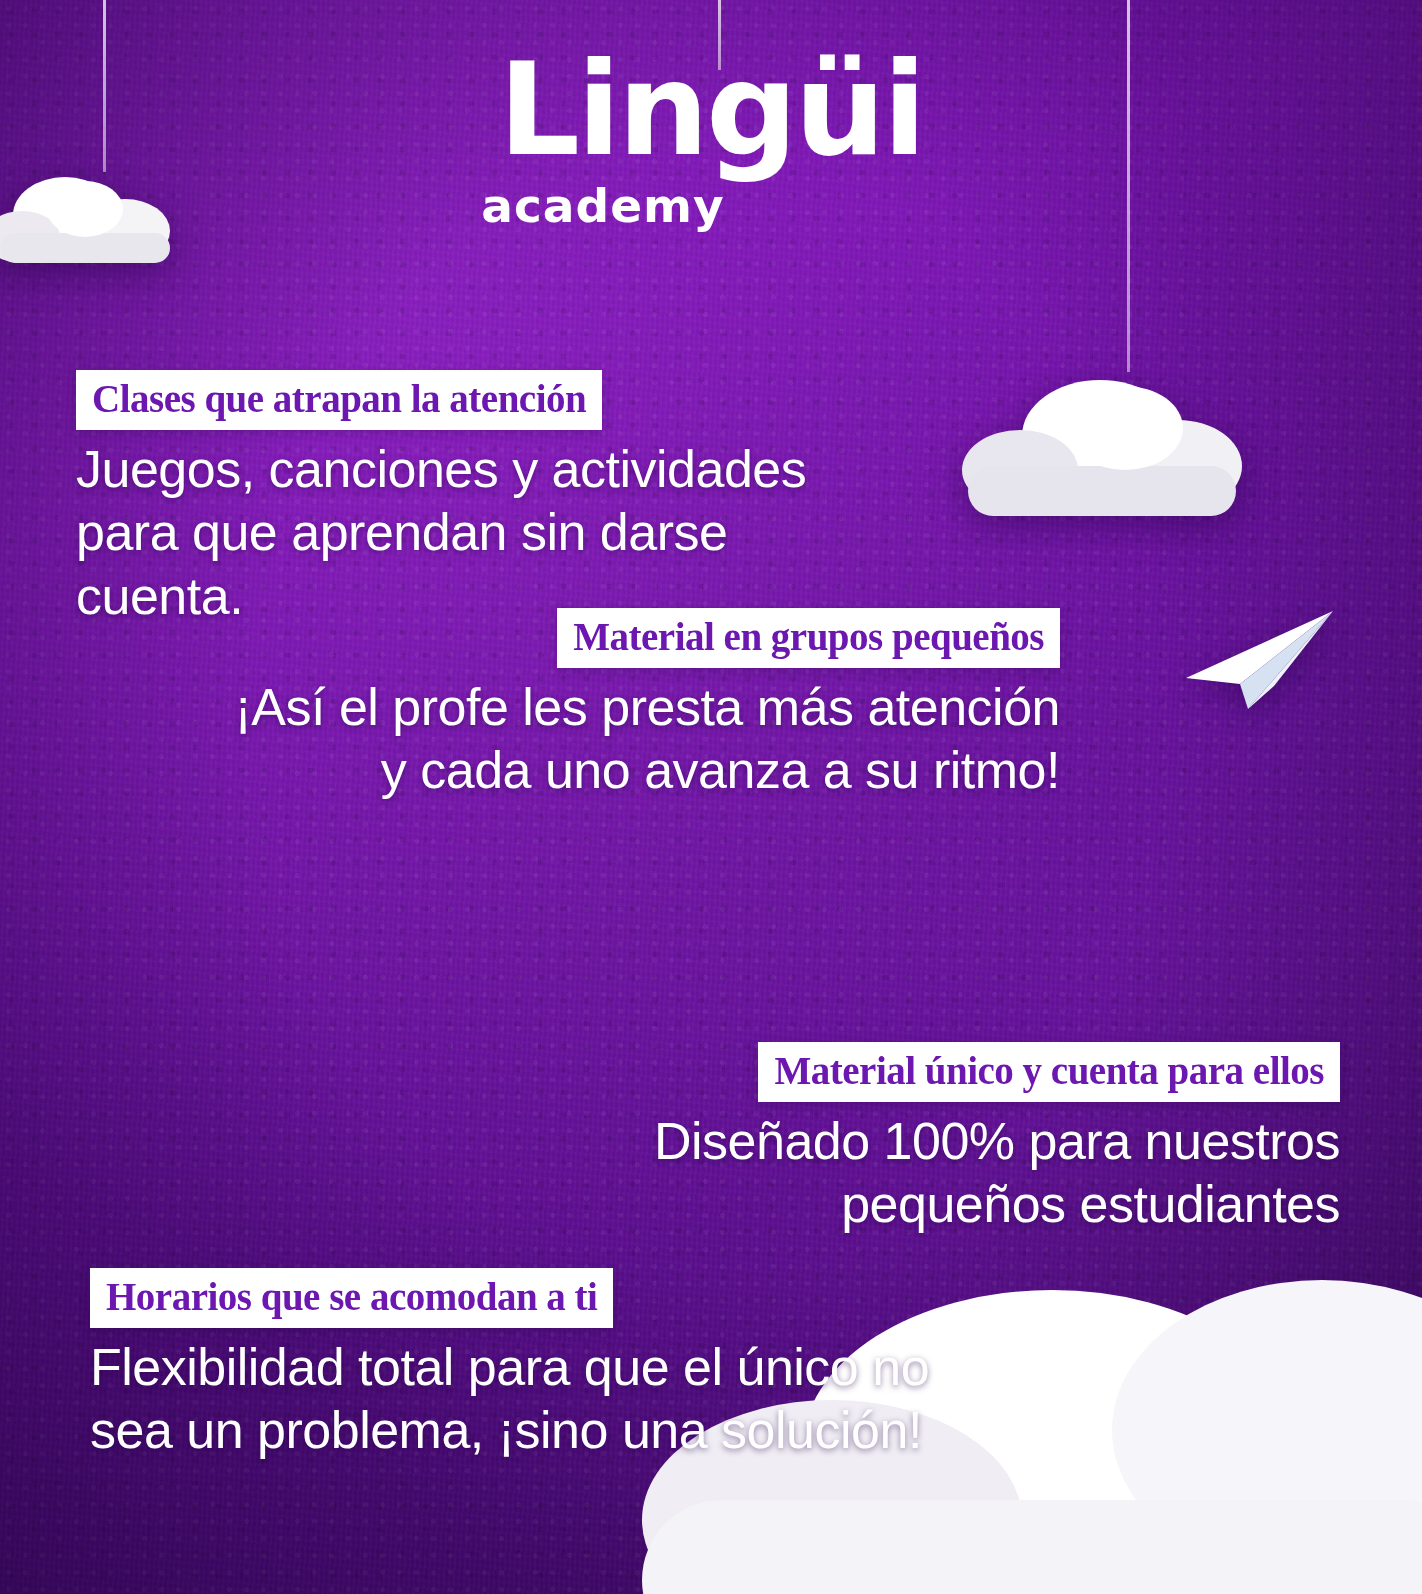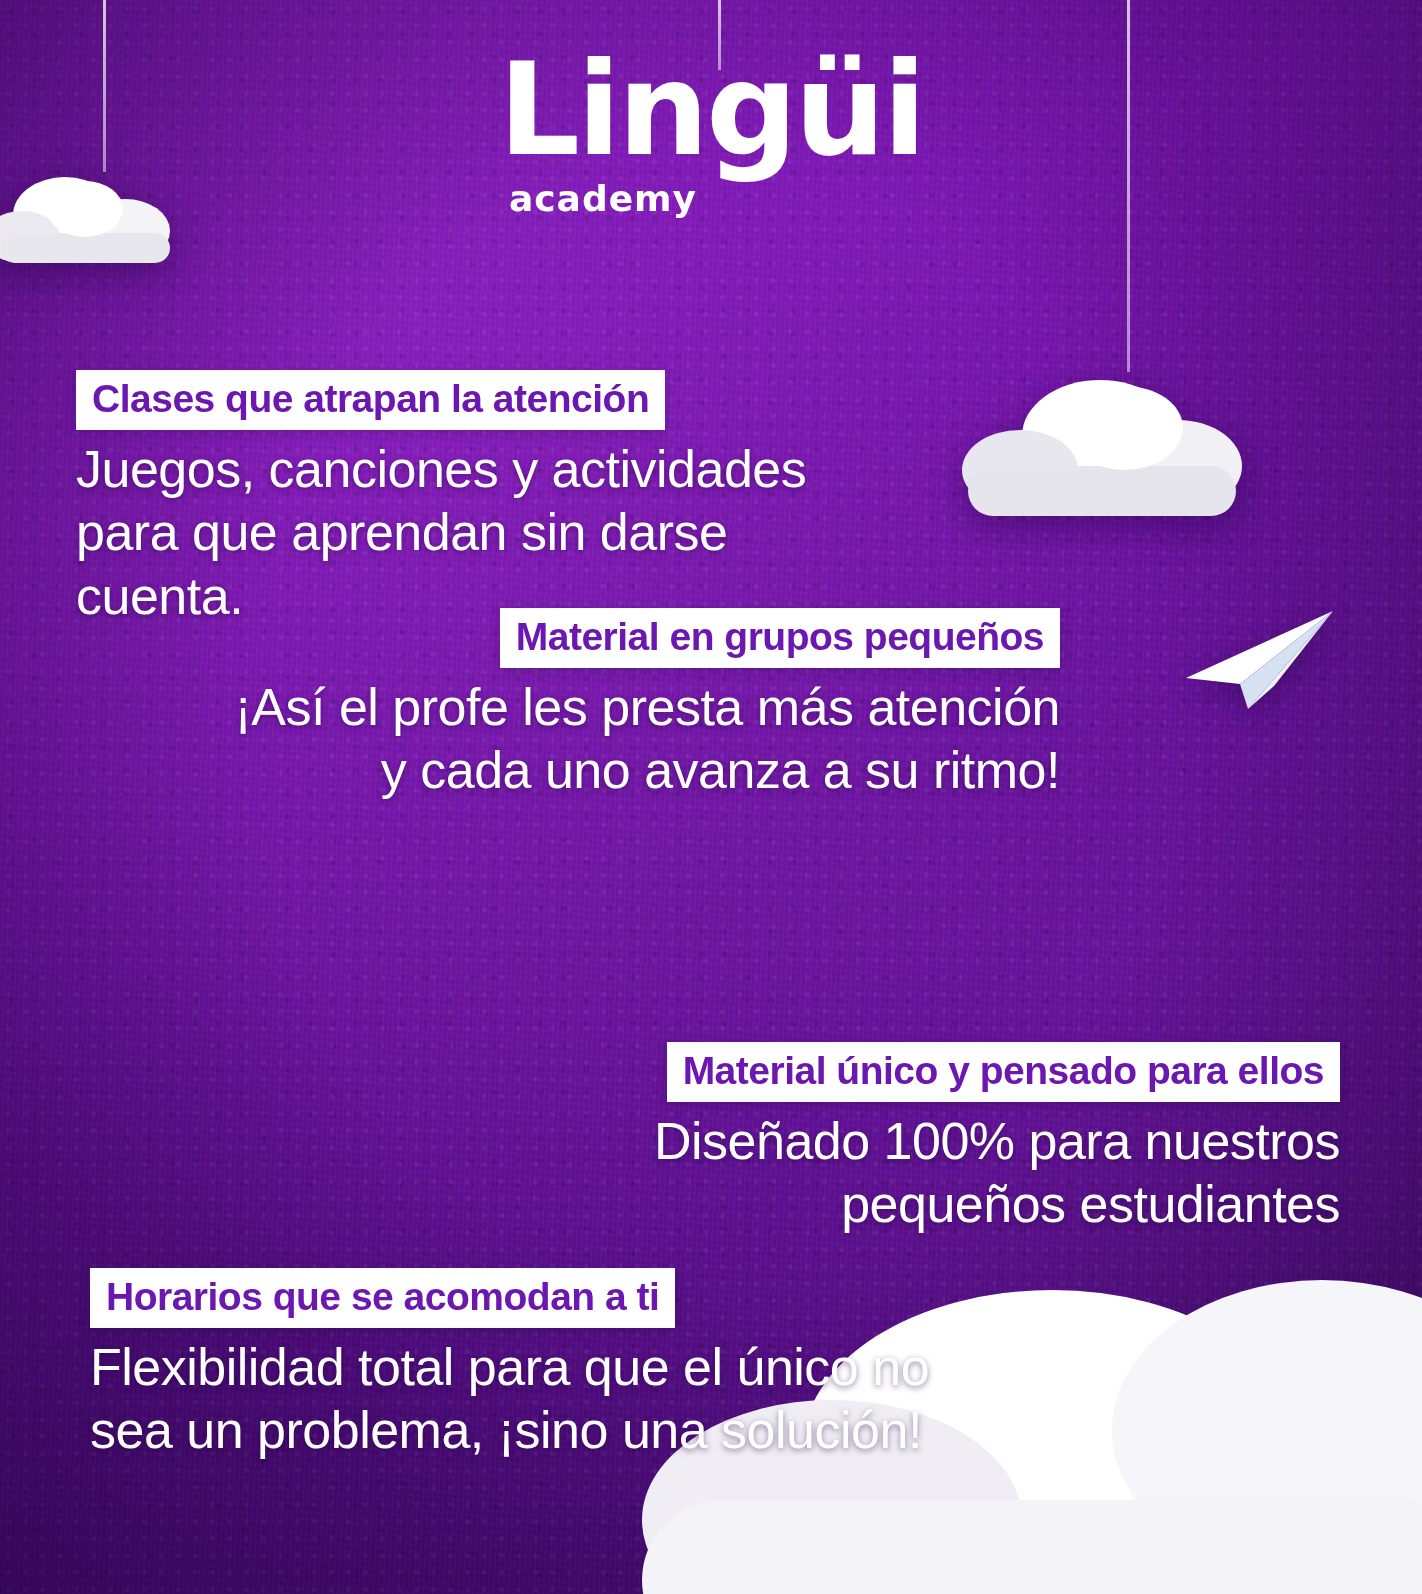--- a/index.html
+++ b/index.html
@@ -68,21 +68,21 @@
     display: block;
   }
   .logo-sub {
     position: absolute;
     left: 50%;
     transform: translateX(-50%);
     margin-left: -108px;
     top: 132px;
     font-family: "DejaVu Sans", sans-serif;
     font-weight: bold;
-    font-size: 36px;
+    font-size: 47px;
     letter-spacing: 1px;
     color: #ffffff;
   }
 
   
   .string {
     position: absolute;
     top: 0;
     width: 3px;
     background: linear-gradient(to bottom, rgba(255,255,255,0.75), rgba(255,255,255,0.5));
@@ -111,21 +111,21 @@
 
   
   .block {
     position: absolute;
     z-index: 7;
   }
   .head {
     display: inline-block;
     background: #ffffff;
     color: #6c17b0;
-    font-family: Liberation Sans, sans-serif;
+    font-family: Liberation Serif, serif;
     font-weight: bold;
     font-size: 39px;
     line-height: 1.12;
     padding: 7px 16px 9px 16px;
     letter-spacing: -0.5px;
     white-space: nowrap;
     box-shadow: 0 3px 10px rgba(25,0,50,0.25);
   }
   .body-text {
     color: #ffffff;
@@ -209,21 +209,21 @@
   </div>
 
   <div class="block align-right" style="left:200px;top:608px;width:860px;">
     <div class="head">Material en grupos pequeños</div>
     <div class="body-text">¡Así el profe les presta más atención
 y cada uno avanza a su ritmo!</div>
   </div>
 
 
   <div class="block align-right" style="left:420px;top:1042px;width:920px;">
-    <div class="head">Material único y pensado para ellos</div>
+    <div class="head">Material único y cuenta para ellos</div>
     <div class="body-text">Diseñado 100% para nuestros
 pequeños estudiantes</div>
   </div>
 
   <div class="block align-center" style="left:90px;top:1268px;width:880px;">
     <div class="head">Horarios que se acomodan a ti</div>
     <div class="body-text">Flexibilidad total para que el único no
 sea un problema, ¡sino una solución!</div>
   </div>
 </div>

